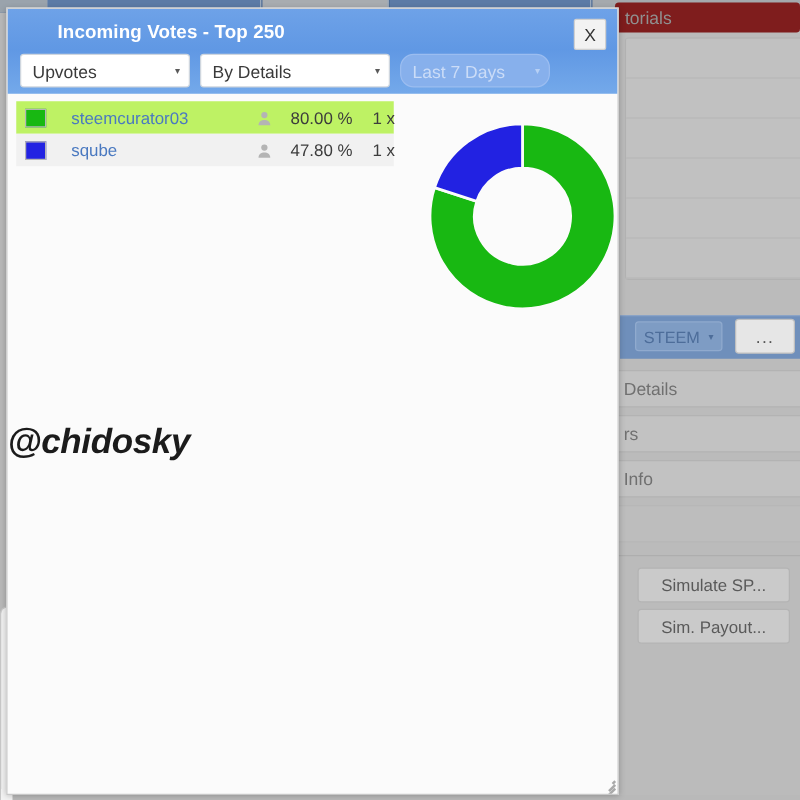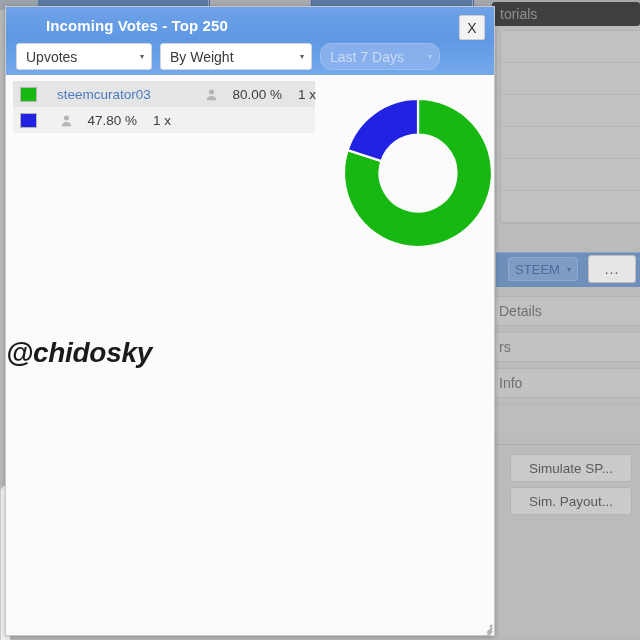--- a/index.html
+++ b/index.html
@@ -63,21 +63,21 @@
     display: flex;
     align-items: center;
     padding-left: 8px;
     box-sizing: border-box;
     white-space: nowrap;
     overflow: hidden;
   }
 
   .bg-tutorials {
     left: 492px; top: 2px; width: 148px; height: 24px;
-    background: #404040; border: none; color: #909090; font-size: 14px;
+    background: #7f1d1d; border: none; color: #909090; font-size: 14px;
   }
 
   .bg-bigpanel {
     position: absolute;
     left: 500px; top: 30px; width: 146px; height: 192px;
     background: #c0c0c0;
     border: 1px solid #b2b2b2;
     border-radius: 3px;
   }
   .bg-bigpanel-row {
@@ -268,21 +268,21 @@
     left: 7px;
     top: 74px;
     width: 302px;
   }
   .list-row {
     display: flex;
     align-items: center;
     height: 26px;
     font-size: 13.5px;
   }
-  .list-row.odd  { background: #e5e5e5; }
+  .list-row.odd  { background: #bef264; }
   .list-row.even { background: #f1f1f1; }
 
   .swatch {
     width: 17px;
     height: 15px;
     margin-left: 7px;
     margin-right: 20px;
     border: 1px solid #b5b5b5;
     box-sizing: border-box;
     flex: 0 0 auto;
@@ -409,21 +409,21 @@
       <div class="dialog-title">Incoming Votes - Top 250</div>
 
       <div class="close-btn">X</div>
 
       <div class="controls-row">
         <div class="select s1">
           <span>Upvotes</span>
           <span class="caret">▾</span>
         </div>
         <div class="select s2">
-          <span>By Weight</span>
+          <span>By Details</span>
           <span class="caret">▾</span>
         </div>
         <div class="select s3">
           <span>Last 7 Days</span>
           <span class="caret">▾</span>
         </div>
       </div>
     </div>
 
     <div class="list">
@@ -435,20 +435,21 @@
             <circle cx="8" cy="5" r="3.1" fill="#b4b4b4"></circle>
             <path d="M2.2 15c0-3.4 2.6-5.2 5.8-5.2s5.8 1.8 5.8 5.2z" fill="#b4b4b4"></path>
           </svg>
         </div>
         <div class="pct">80.00 %</div>
         <div class="times">1 x</div>
       </div>
 
       <div class="list-row even">
         <div class="swatch" style="background:#2222e2"></div>
+        <div class="acct-name">sqube</div>
         <div class="person-icon">
           <svg width="13" height="13" viewBox="0 0 16 16" aria-hidden="true">
             <circle cx="8" cy="5" r="3.1" fill="#b4b4b4"></circle>
             <path d="M2.2 15c0-3.4 2.6-5.2 5.8-5.2s5.8 1.8 5.8 5.2z" fill="#b4b4b4"></path>
           </svg>
         </div>
         <div class="pct">47.80 %</div>
         <div class="times">1 x</div>
       </div>
     </div>

